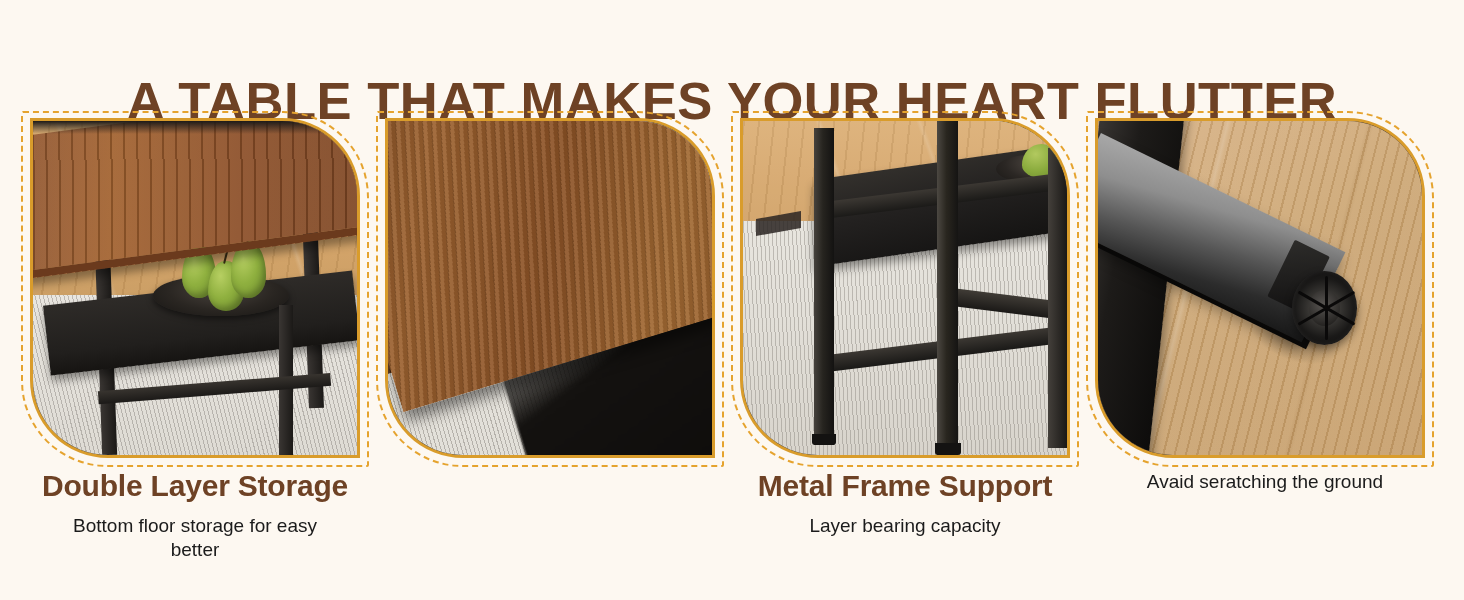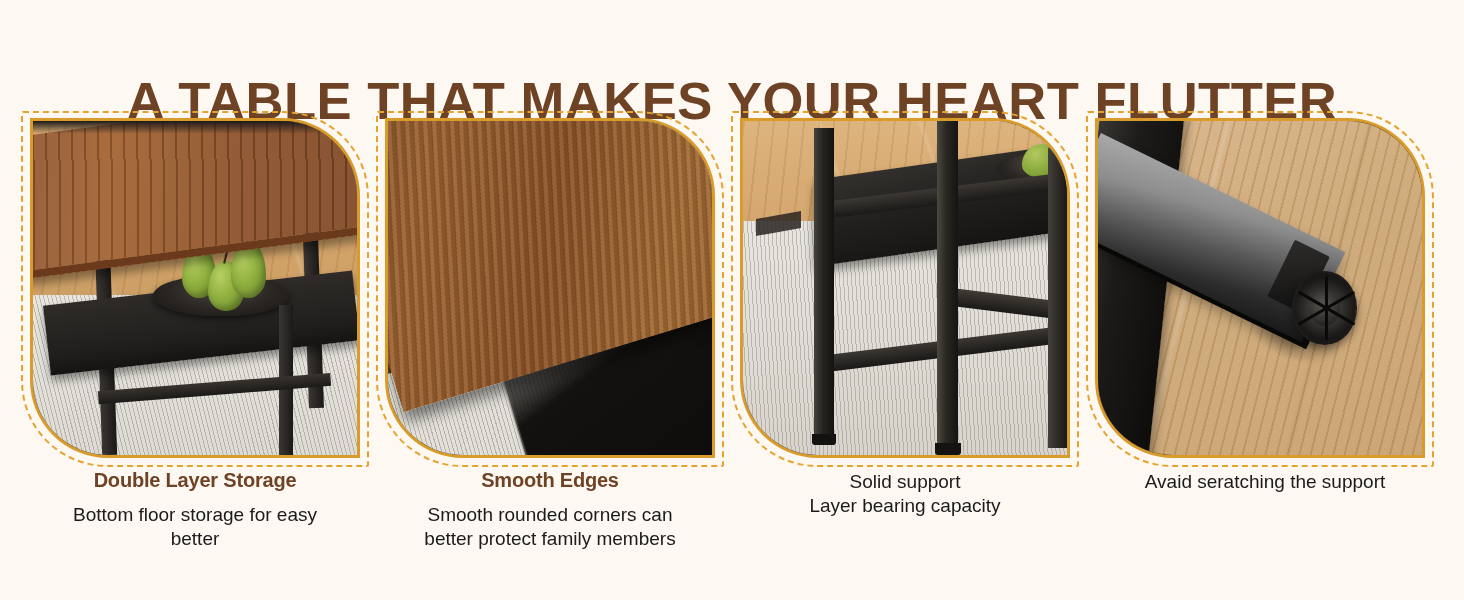--- a/index.html
+++ b/index.html
@@ -298,21 +298,21 @@
   }
 
   
   .captions{position:absolute;left:0;top:470px;width:1464px;height:130px;}
   .cap{position:absolute;top:0;width:350px;text-align:center;}
   .cap.c1{left:20px;}
   .cap.c2{left:375px;}
   .cap.c3{left:730px;}
   .cap.c4{left:1090px;}
   .cap-title{
-    font-size:20px;font-weight:bold;color:#6e4225;
+    font-size:30px;font-weight:bold;color:#6e4225;
     line-height:1.05;margin:0 0 12px 0;
     letter-spacing:-0.2px;
     font-family:"Liberation Sans","DejaVu Sans",sans-serif;
   }
   .cap-text{
     font-size:19px;color:#1b1b1b;line-height:1.28;margin:0;
     font-family:"Liberation Sans","DejaVu Sans",sans-serif;
   }
   .cap-text .ln{display:block;}
 </style>
@@ -402,36 +402,29 @@
   <div class="captions">
 
     <div class="cap c1">
       <div class="cap-title">Double Layer Storage</div>
       <div class="cap-text">
         <span class="ln">Bottom floor storage for easy</span>
         <span class="ln">better</span>
       </div>
     </div>
 
-    <div class="cap c2">
-      <div class="cap-title">Smooth Edges</div>
+
+    <div class="cap c3">
+      <div class="cap-title">Metal Frame Support</div>
       <div class="cap-text">
-        <span class="ln">Smooth rounded corners can</span>
-        <span class="ln">better protect family members</span>
-      </div>
-    </div>
-
-    <div class="cap c3">
-      <div class="cap-text">
-        <span class="ln">Solid support</span>
         <span class="ln">Layer bearing capacity</span>
       </div>
     </div>
 
     <div class="cap c4">
       <div class="cap-text">
-        <span class="ln">Avaid seratching the support</span>
+        <span class="ln">Avaid seratching the ground</span>
       </div>
     </div>
 
   </div>
 
 </div>
 
 </body></html>

